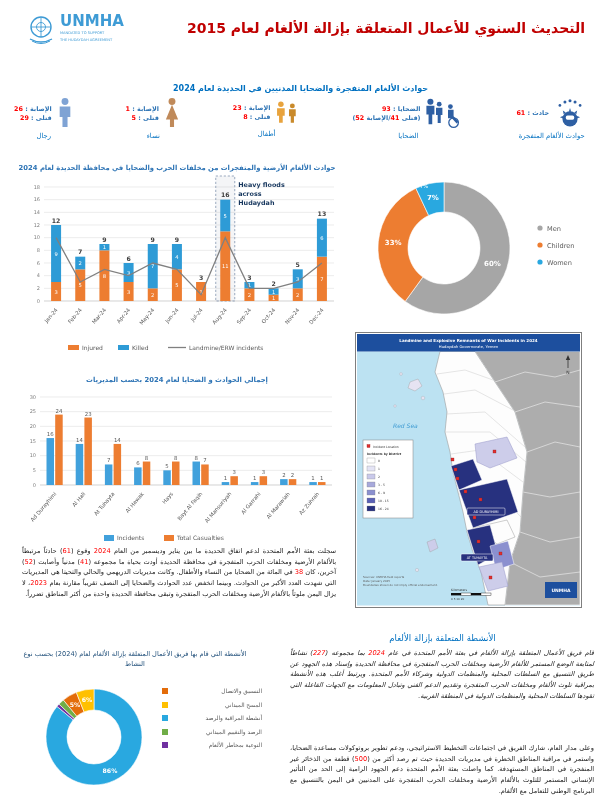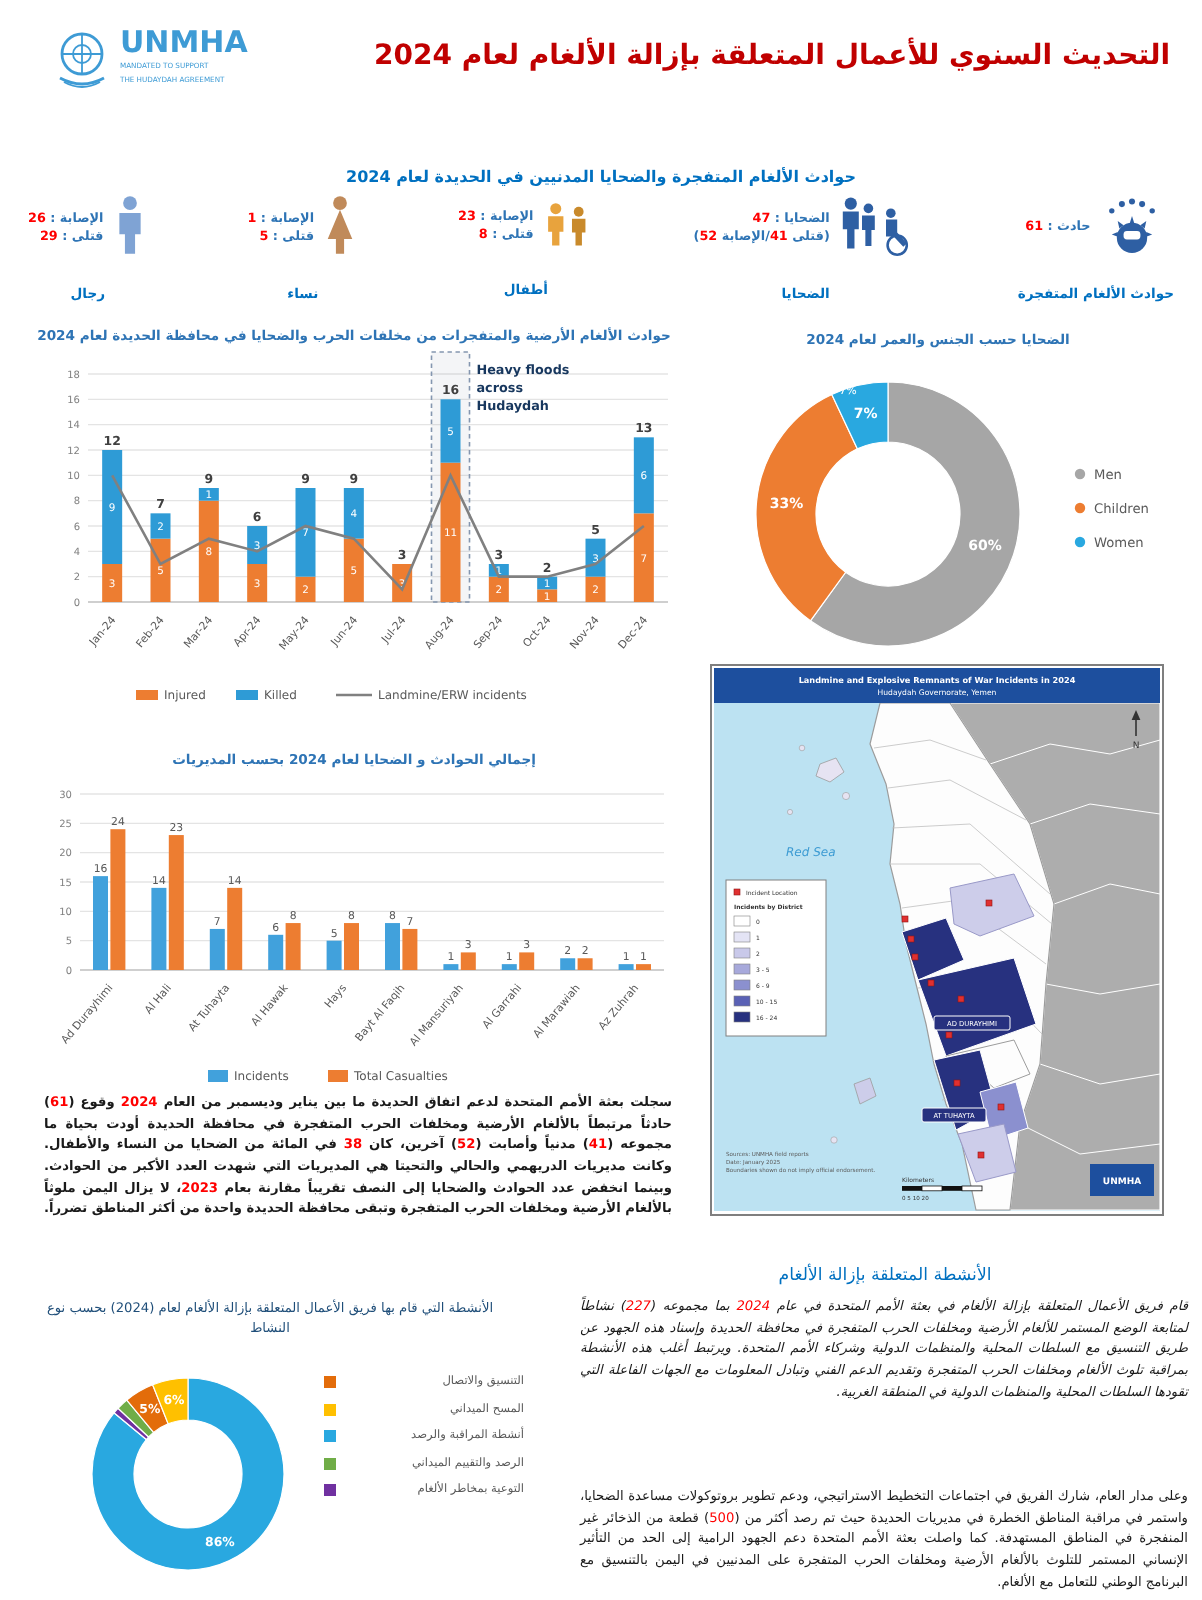--- a/index.html
+++ b/index.html
@@ -16,29 +16,29 @@
   .sec-head{top:84px;left:0;width:601px;text-align:center;direction:rtl;
             color:#0070C0;font-size:8px;font-weight:bold;}
   
   .stats{top:97px;left:14px;width:573px;height:62px;display:flex;flex-direction:row-reverse;
          justify-content:space-between;direction:rtl;}
   .stat{display:flex;flex-direction:column;align-items:center;}
   .stat-top{display:flex;flex-direction:row;align-items:center;gap:4px;direction:rtl;}
   .stat-lines{display:flex;flex-direction:column;gap:1px;direction:rtl;text-align:right;}
   .stat-line{font-size:6.4px;font-weight:bold;color:#2E74B5;}
   .rn{color:#FF0000;}
-  .stat-label{font-size:6.8px;font-weight:bold;color:#0070C0;margin-top:14px;text-align:center;direction:rtl;}
+  .stat-label{font-size:6.8px;font-weight:normal;color:#0070C0;margin-top:3px;text-align:center;direction:rtl;}
   
   .chart-title{color:#2E74B5;font-size:6.8px;font-weight:bold;text-align:center;direction:rtl;margin-bottom:1px;}
   .blk-chart1{top:164px;left:12px;width:330px;}
   .blk-donut1{top:166px;left:344px;width:250px;}
   .blk-chart2{top:376px;left:12px;width:330px;}
   .blk-map{top:332px;left:355px;width:227px;height:276px;}
   .para{direction:rtl;text-align:justify;font-size:6.6px;line-height:1.62;color:#1a1a1a;}
-  .blk-para1{top:546px;left:22px;width:314px;font-weight:bold;}
+  .blk-para1{top:546px;left:22px;width:314px;}
   .act-head{top:633px;left:290px;width:305px;text-align:center;color:#0070C0;
             font-size:8.6px;font-weight:normal;direction:rtl;}
   .blk-para2{top:648px;left:290px;width:304px;font-style:italic;}
   .blk-para3{top:724px;left:290px;width:304px;margin-top:19px;}
   .blk-donut2-title{top:650px;left:22px;width:226px;color:#1F4E79;font-size:6.6px;
                     font-weight:normal;text-align:center;direction:rtl;line-height:1.45;}
   .blk-donut2{top:674px;left:32px;width:126px;height:126px;}
   .donut2-legend{top:688px;left:162px;width:100px;display:flex;flex-direction:column;gap:7.5px;}
   .d2row{display:flex;align-items:center;gap:5px;}
   .d2sq{width:6px;height:6px;flex:0 0 auto;}
@@ -58,21 +58,21 @@
       <line x1="15" y1="3" x2="15" y2="23" stroke="#3E9BD5" stroke-width="0.9"></line>
       <path d="M4 25 Q15 31 26 25" fill="none" stroke="#3E9BD5" stroke-width="1.4"></path>
       <path d="M6 27 Q15 32 24 27" fill="none" stroke="#3E9BD5" stroke-width="1"></path>
     </svg>
     <div>
       <div class="logo-text">UNMHA</div>
       <div class="logo-tag">MANDATED TO SUPPORT</div>
       <div class="logo-tag">THE HUDAYDAH AGREEMENT</div>
     </div>
   </div>
-  <div class="abs main-title">التحديث السنوي للأعمال المتعلقة بإزالة الألغام لعام 2024</div>
+  <div class="abs main-title">التحديث السنوي للأعمال المتعلقة بإزالة الألغام لعام 2015</div>
 
   <div class="abs sec-head">حوادث الألغام المتفجرة والضحايا المدنيين في الحديدة لعام 2024</div>
 
   <div class="abs stats">
     <div class="stat">
       <div class="stat-top">
         <svg width="18" height="32" viewBox="0 0 22 38">
           <circle cx="11" cy="5" r="4.2" fill="#7FA3D4"></circle>
           <path d="M4.5 11 h13 v13 h-3.4 v12 h-6.2 v-12 H4.5 z" fill="#7FA3D4"></path>
         </svg>
@@ -116,21 +116,21 @@
         <svg width="40" height="32" viewBox="0 0 50 40">
           <circle cx="8" cy="6" r="3.8" fill="#2E5FA3"></circle>
           <path d="M3 11 h10 v11 h-2.7 v12 h-4.6 V22 H3 z" fill="#2E5FA3"></path>
           <circle cx="19" cy="9" r="3" fill="#2E5FA3"></circle>
           <path d="M15 13.5 h8 v9 h-2.1 v10 h-3.8 v-10 H15 z" fill="#2E5FA3"></path>
           <circle cx="33" cy="12" r="3" fill="#2E5FA3"></circle>
           <path d="M30 16 h7 v8 l6 7 -2.2 2 -6-6.5 h-4.8 z" fill="#2E5FA3"></path>
           <circle cx="37" cy="32" r="6" fill="none" stroke="#2E5FA3" stroke-width="1.6"></circle>
         </svg>
         <div class="stat-lines">
-          <div class="stat-line">الضحايا : <span class="rn">47</span></div>
+          <div class="stat-line">الضحايا : <span class="rn">93</span></div>
           <div class="stat-line">(قتلى <span class="rn">41</span>/الإصابة <span class="rn">52</span>)</div>
         </div>
       </div>
       <div class="stat-label">الضحايا</div>
     </div>
     <div class="stat">
       <div class="stat-top">
         <svg width="34" height="32" viewBox="0 0 40 38">
           <g fill="#2E5FA3">
             <circle cx="20" cy="26" r="9"></circle>
@@ -258,21 +258,20 @@
           <text x="70" y="176.5" font-size="6" fill="#595959" text-anchor="start">Injured</text>
           <rect x="106" y="172" width="11" height="5" fill="#2E9BD6"></rect>
           <text x="120" y="176.5" font-size="6" fill="#595959" text-anchor="start">Killed</text>
           <line x1="156" y1="174.5" x2="174" y2="174.5" stroke="#808080" stroke-width="1.3"></line>
           <text x="177" y="176.5" font-size="6" fill="#595959" text-anchor="start">Landmine/ERW incidents</text>
         </svg>
       </div>
   </div>
 
   <div class="abs blk-donut1">
-    <div class="chart-title">الضحايا حسب الجنس والعمر لعام 2024</div>
     <div>
         <svg width="250" height="158" viewBox="0 0 250 158">
           <path d="M100,16 A66,66 0 1 1 61.20617334869678,135.39512162874655 L78.83973091747097,111.12461179749812 A36,36 0 1 0 100,46 Z" fill="#A6A6A6" stroke="#FFFFFF" stroke-width="0.6"></path>
           <text x="148.50388233105284" y="99.7598667131223" font-size="7" fill="#FFFFFF" text-anchor="middle" font-weight="bold">60%</text>
           <path d="M61.20617334869678,135.39512162874655 A66,66 0 0 1 71.89856675670518,22.281414537242725 L84.67194550365737,49.4262261112233 A36,36 0 0 0 78.83973091747097,111.12461179749812 Z" fill="#ED7D31" stroke="#FFFFFF" stroke-width="0.6"></path>
           <text x="49.226339805242915" y="79.2004760207558" font-size="7" fill="#FFFFFF" text-anchor="middle" font-weight="bold">33%</text>
           <path d="M71.89856675670518,22.281414537242725 A66,66 0 0 1 99.99999999999999,16 L99.99999999999999,46 A36,36 0 0 0 84.67194550365737,49.4262261112233 Z" fill="#29A8E0" stroke="#FFFFFF" stroke-width="0.6"></path>
           <text x="88.87469468877634" y="34.22824514112388" font-size="7" fill="#FFFFFF" text-anchor="middle" font-weight="bold">7%</text>
           <circle cx="196" cy="62" r="2.6" fill="#A6A6A6"></circle>
           <text x="203" y="64.5" font-size="6.6" fill="#595959" text-anchor="start">Men</text>

